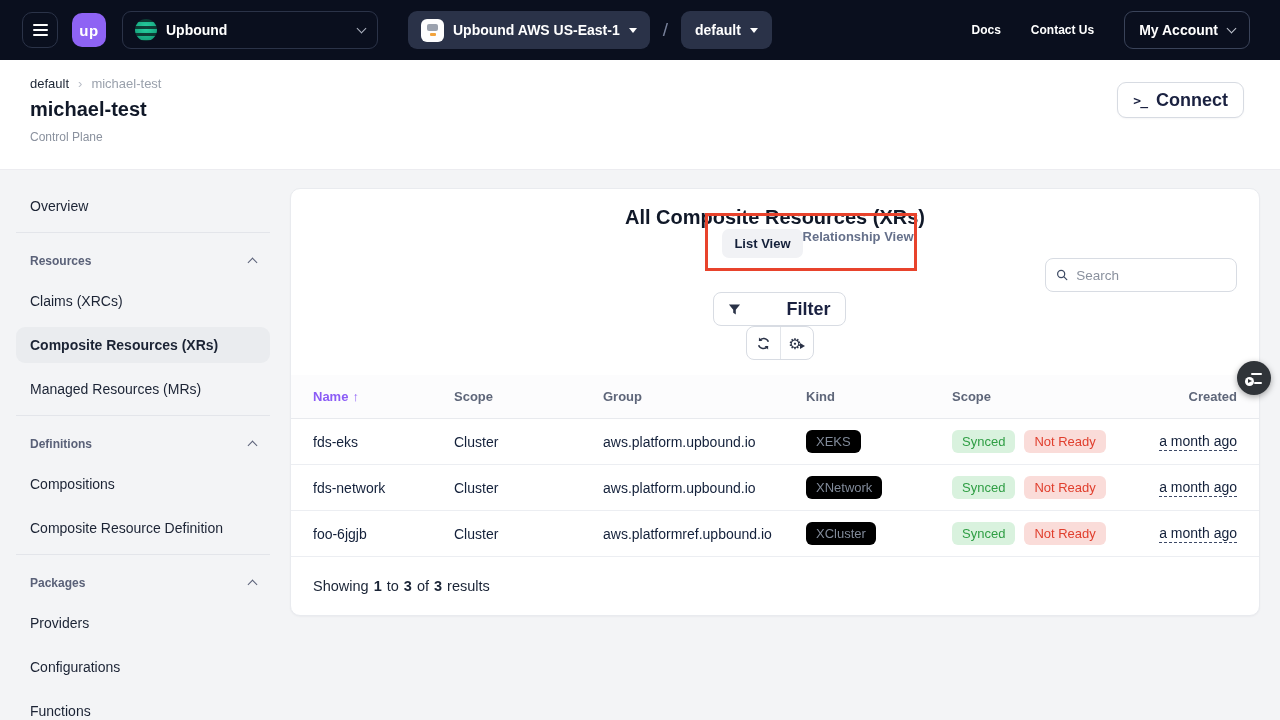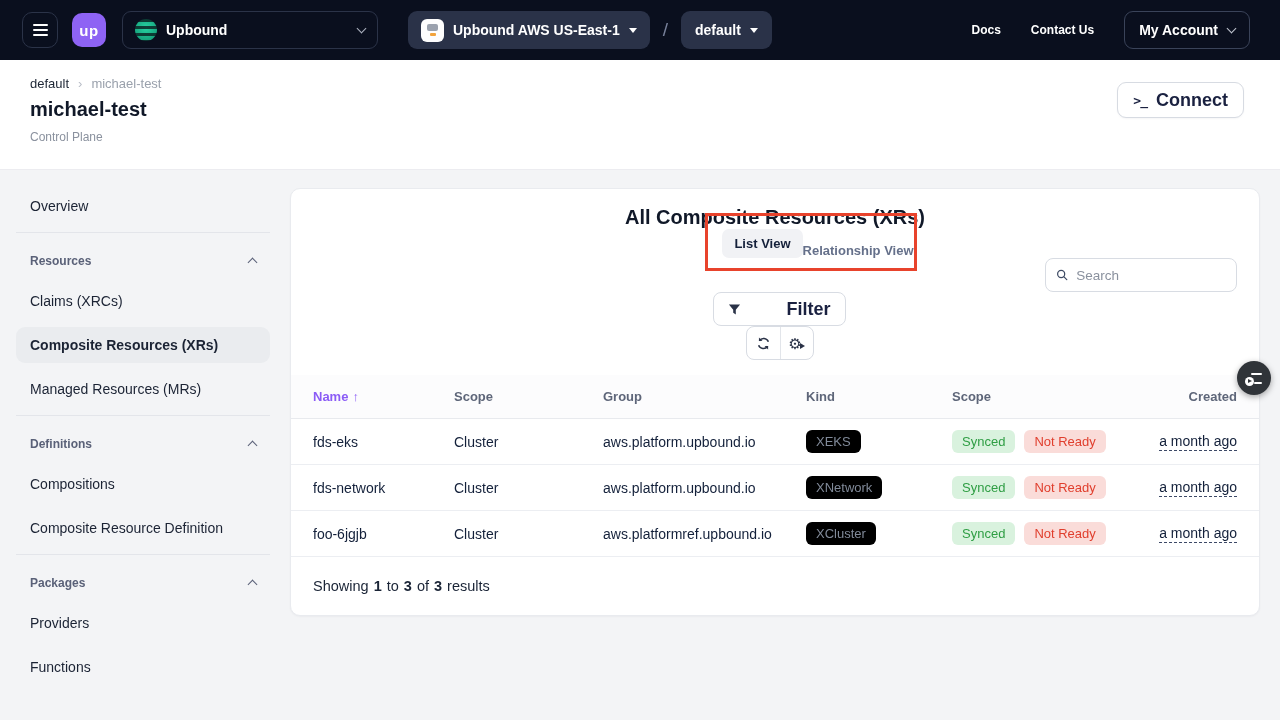--- a/index.html
+++ b/index.html
@@ -52,21 +52,21 @@
   .side-item { height:36px; display:flex; align-items:center; padding:0 14px; font-size:14px; color:#1b2334; border-radius:9px; margin-bottom:8px; cursor:pointer; }
   .side-item.active { background:#eaecef; font-weight:bold; }
   .side-divider { height:1px; background:#e3e5ea; margin:4px 0 14px 0; }
   .side-header { height:28px; display:flex; align-items:center; justify-content:space-between; padding:0 14px; font-size:12px; font-weight:bold; color:#5a6178; margin-bottom:8px; cursor:pointer; }
   .side-header .chev { color:#5a6178; }
 
   
   .main-card { width:970px; background:#fff; border:1px solid #e9ebef; border-radius:10px; box-shadow:0 1px 2px rgba(16,24,40,.04); position:relative; }
   .card-header { display:flex; align-items:center; padding:17px 22px 15px 22px;flex-direction:column; }
   .card-title { font-size:20px; font-weight:bold; color:#101828; }
-  .toggle-wrap { position:relative; margin-left:86px; display:flex; align-items:flex-end; }
+  .toggle-wrap { position:relative; margin-left:86px; display:flex; align-items:flex-start; }
   .annotation-box { position:absolute; left:-17px; top:-16px; width:212px; height:58px; border:3px solid #e8432c; pointer-events:none; z-index:5; }
   .toggle-active { height:29px; background:#f1f2f5; border-radius:7px; display:flex; align-items:center; padding:0 12px; font-size:13px; font-weight:bold; color:#14203a; cursor:pointer; white-space:nowrap; }
   .toggle-inactive { font-size:13px; font-weight:bold; color:#65708a; cursor:pointer; white-space:nowrap; }
   .search-box { margin-left:auto; width:192px; height:34px; border:1px solid #d8dce3; border-radius:8px; display:flex; align-items:center; gap:8px; padding:0 10px; background:#fff; }
   .search-box input { border:none; outline:none; width:100%; font-size:13.5px; color:#333; font-family:"Liberation Sans",sans-serif; }
   .search-box input::placeholder { color:#8a919e; }
   .filter-btn { margin-left:9px; height:34px; border:1px solid #d8dce3; border-radius:8px; display:flex; align-items:center; gap:9px; padding:0 14px; cursor:pointer; background:#fff; }
   .filter-btn .lbl { font-size:18px; font-weight:bold; color:#1a2140;margin-left:36px; }
   .icon-group { margin-left:9px; height:34px; border:1px solid #d8dce3; border-radius:8px; display:flex; overflow:hidden; background:#fff; }
   .icon-btn { width:33px; height:100%; display:flex; align-items:center; justify-content:center; cursor:pointer; }
@@ -181,20 +181,21 @@
     </div>
     <div class="side-item">Compositions</div>
     <div class="side-item">Composite Resource Definition</div>
     <div class="side-divider"></div>
 
     <div class="side-header">
       <span>Packages</span>
       <span class="chev up"></span>
     </div>
     <div class="side-item">Providers</div>
+    <div class="side-item">Configurations</div>
     <div class="side-item">Functions</div>
   </div>
 
   <div class="main-card">
 
     <div class="card-header">
       <div class="card-title">All Composite Resources (XRs)</div>
 
       <div class="toggle-wrap">
         <div class="annotation-box"></div>

